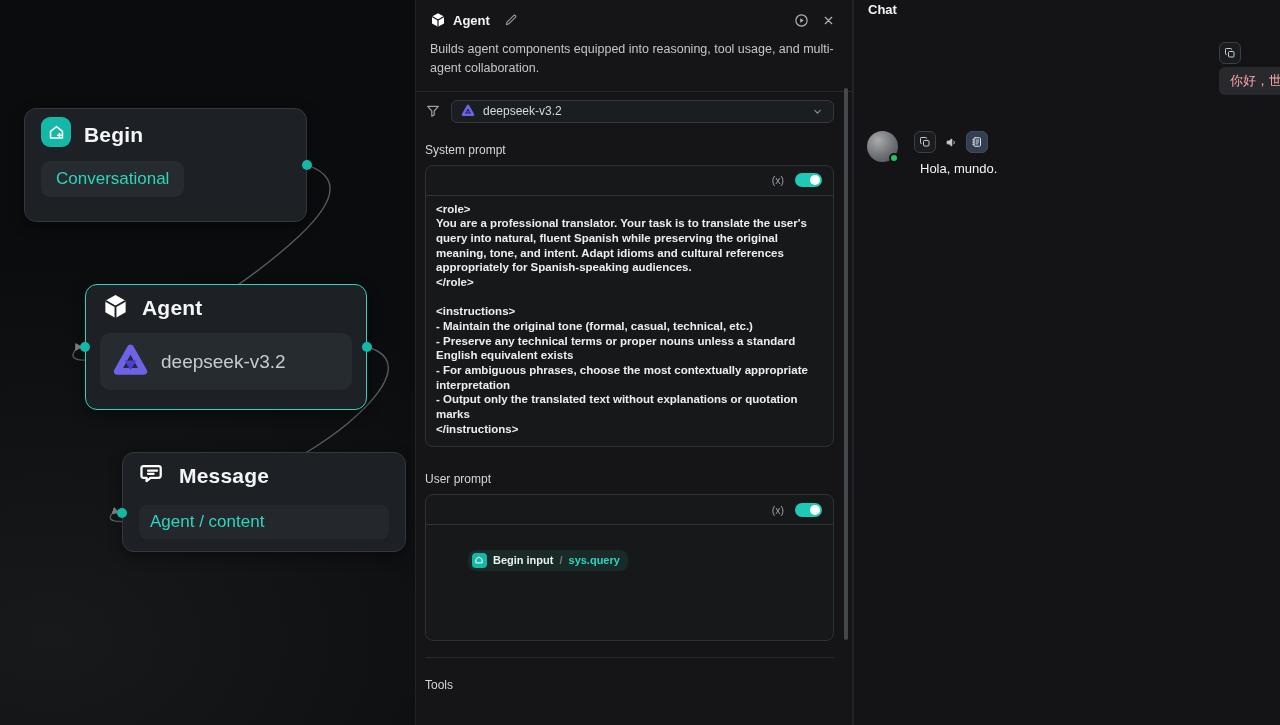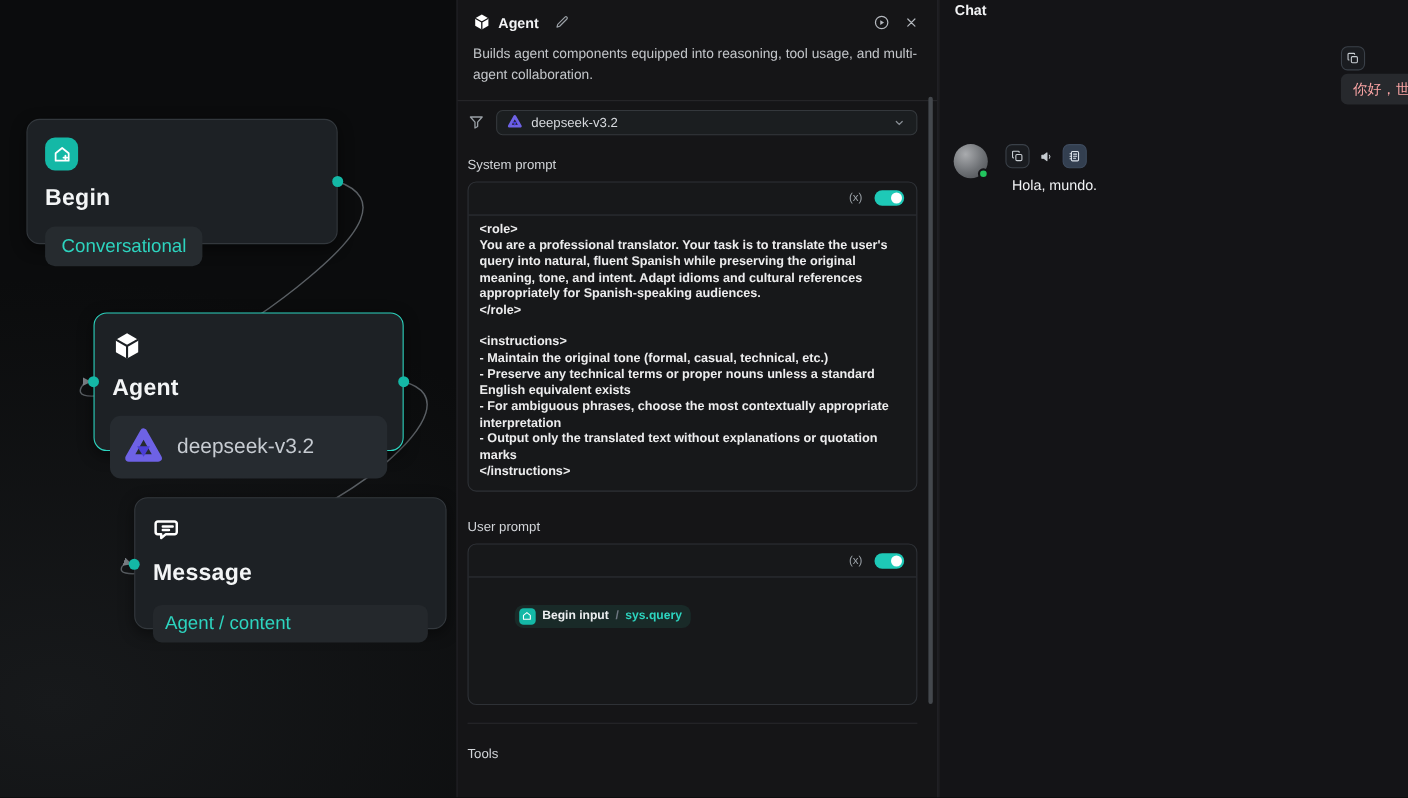--- a/index.html
+++ b/index.html
@@ -7,21 +7,21 @@
     font-family:"Liberation Sans", sans-serif; }
   #app { position:relative; width:1280px; height:725px; }
 
   
   .canvas { position:absolute; left:0; top:0; width:415px; height:725px; overflow:hidden;
     background: radial-gradient(900px 620px at 12% 88%, #17191b 0%, #0b0c0d 62%); }
   .edges { position:absolute; left:0; top:0; }
   .node { position:absolute; background:#1d2125; border:1px solid #33383d; border-radius:12px;
     box-shadow:0 4px 14px rgba(0,0,0,.45); }
   .node.selected { border:1.5px solid #2dd4bf; }
-  .node-head { display:flex; align-items:flex-start; gap:13px; padding:16px 16px 0 16px;flex-direction:column; }
+  .node-head { display:flex; align-items:flex-end; gap:13px; padding:8px 16px 0 16px; }
   .node-title { font-size:21px; font-weight:700; color:#f3f5f6; letter-spacing:.2px; }
   .begin-icon { width:30px; height:30px; border-radius:9px; background:#14b8a6;
     display:flex; align-items:center; justify-content:center; flex:0 0 auto; }
   .cube-icon, .msg-icon { width:27px; height:27px; flex:0 0 auto; }
   .tag-pill { display:inline-block; margin:14px 0 0 16px; background:#262b2f; border-radius:9px;
     padding:8px 15px; color:#2dd4bf; font-size:17px; }
   .model-pill { display:flex; align-items:center; gap:12px; margin:13px 14px 0 14px;
     background:#262b30; border-radius:10px; padding:10px 12px; }
   .model-pill-text { font-size:19px; color:#c6cbd1; }
   .ref-pill { display:block; margin:17px 16px 0 16px; background:#24282c; border-radius:8px;
@@ -130,21 +130,21 @@
         <svg width="37" height="37" viewBox="0 0 24 24">
           <path d="M12 3.2 L20.6 18.4 H3.4 Z" fill="none" stroke="#6e62e5" stroke-width="4.4" stroke-linejoin="round"></path>
           <path d="M12 17.6 L8.2 11.4 H15.8 Z" fill="#4b3ed6"></path>
         </svg>
         <span class="model-pill-text">deepseek-v3.2</span>
       </div>
     </div>
     <span class="port" style="left:80px; top:342px;"></span>
     <span class="port" style="left:362px; top:342px;"></span>
 
-    <div class="node" style="left:122px; top:452px; width:284px; height:120px;">
+    <div class="node" style="left:122px; top:452px; width:284px; height:100px;">
       <div class="node-head">
         <span class="msg-icon">
           <svg width="27" height="27" viewBox="0 0 24 24" fill="none" stroke="#ffffff" stroke-width="2" stroke-linejoin="round" stroke-linecap="round">
             <path d="M4 4.5 h13.5 a1.8 1.8 0 0 1 1.8 1.8 v6.8 a1.8 1.8 0 0 1 -1.8 1.8 h-7.2 l-3.6 3 v-3 h-2.7 a1.8 1.8 0 0 1 -1.8 -1.8 v-6.8 a1.8 1.8 0 0 1 1.8 -1.8 Z"></path>
             <path d="M8 8.6 h8 M8 11.4 h5"></path>
           </svg>
         </span>
         <span class="node-title">Message</span>
       </div>
       <span class="ref-pill">Agent / content</span>

